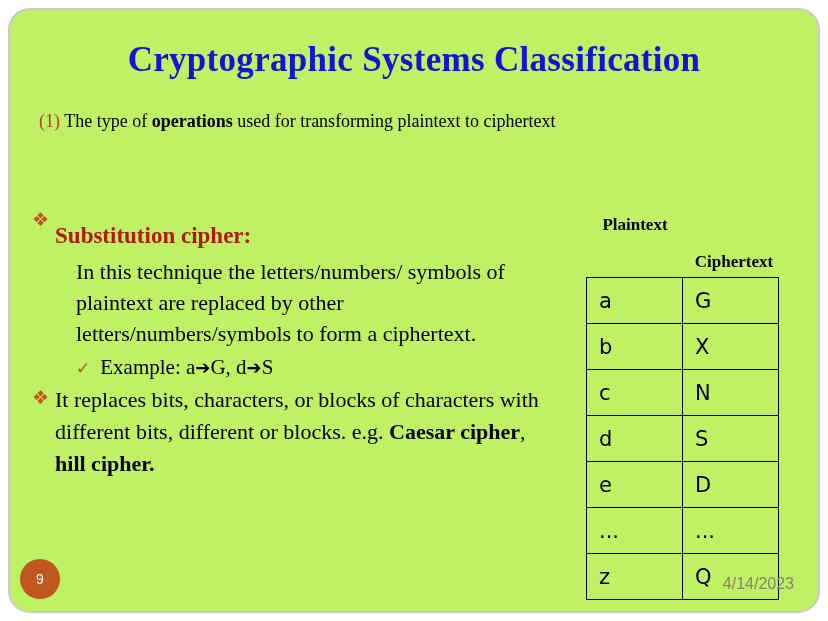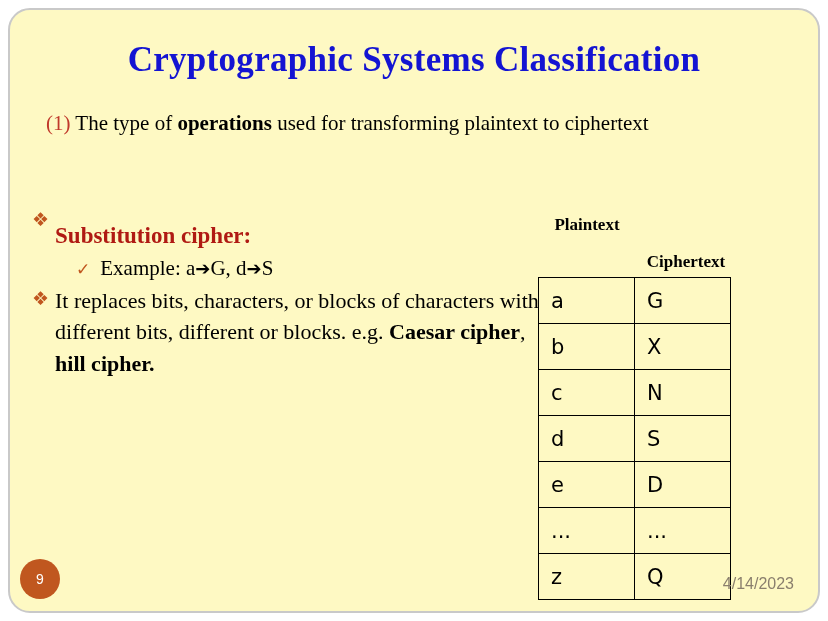--- a/index.html
+++ b/index.html
@@ -15,40 +15,40 @@
   }
   .slide {
     position: absolute;
     left: 8px;
     top: 8px;
     width: 812px;
     height: 605px;
     box-sizing: border-box;
     border: 2px solid #c9c9c9;
     border-radius: 22px;
-    background: #fef9c3;
+    background: #bef264;
   }
   .title {
     position: absolute;
     left: 0;
     top: 30px;
     width: 100%;
     text-align: center;
     color: #1414d2;
     font-family: "Liberation Serif", serif;
     font-weight: bold;
     font-size: 35px;
     letter-spacing: 0.3px;
   }
   .lead {
     position: absolute;
-    left: 36px;
+    left: 29px;
     top: 100px;
     width: 760px;
-    font-size: 21px;
+    font-size: 18px;
     color: #000000;
     line-height: 1.28;
   }
   .lead .num {
     color: #c0392b;
   }
   .lead b {
     font-weight: bold;
   }
   .bullet-block {
@@ -109,21 +109,21 @@
     color: #000000;
     line-height: 1.45;
     width: 500px;
   }
   .body-text b {
     font-weight: bold;
     font-family: Liberation Serif, serif;
   }
   .table-wrap {
     position: absolute;
-    left: 528px;
+    left: 576px;
     top: 205px;
     width: 200px;
   }
   .table-head {
     display: flex;
     font-family: "Liberation Serif", serif;
     font-weight: bold;
     font-size: 17px;
     color: #000000;
     margin-bottom: 5px;
@@ -182,20 +182,21 @@
     <span class="num">(1)</span><span> The type of </span><b>operations</b><span> used for transforming plaintext to ciphertext</span>
   </div>
 
   <div class="bullet-block">
 
     <div class="bullet-row">
       <span class="dia">❖</span>
       <span class="sub-head">Substitution cipher:</span>
     </div>
 
+    <div class="para">In this technique the letters/numbers/ symbols of plaintext are replaced by other letters/numbers/symbols to form a ciphertext.</div>
 
     <div class="example-row">
       <span class="check">✓</span>
       <span class="example-text">
         <span>Example: a</span><span class="arrow">➔</span><span>G, d</span><span class="arrow">➔</span><span>S</span>
       </span>
     </div>
 
     <div class="bullet-row">
       <span class="dia">❖</span>

